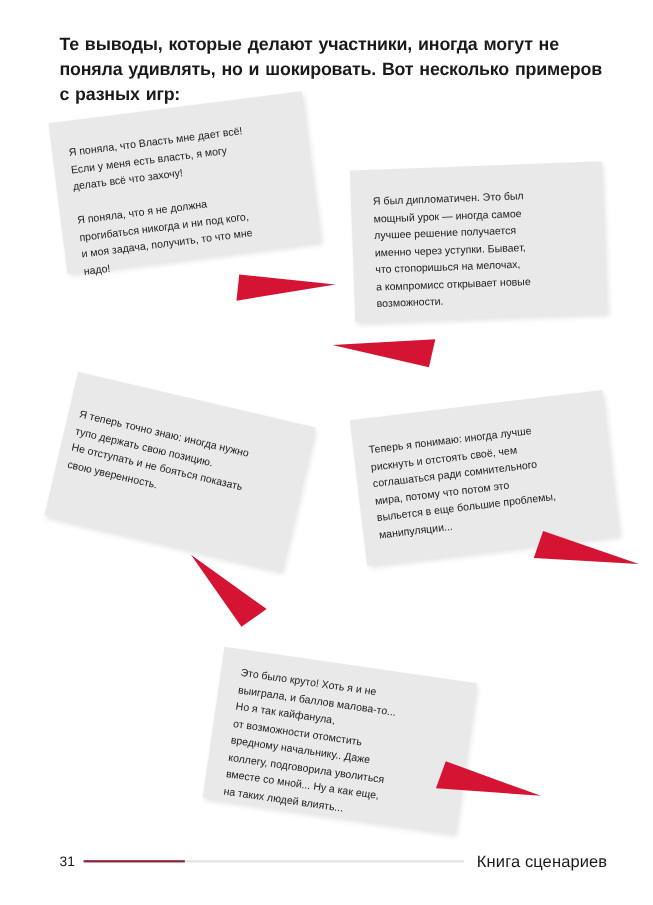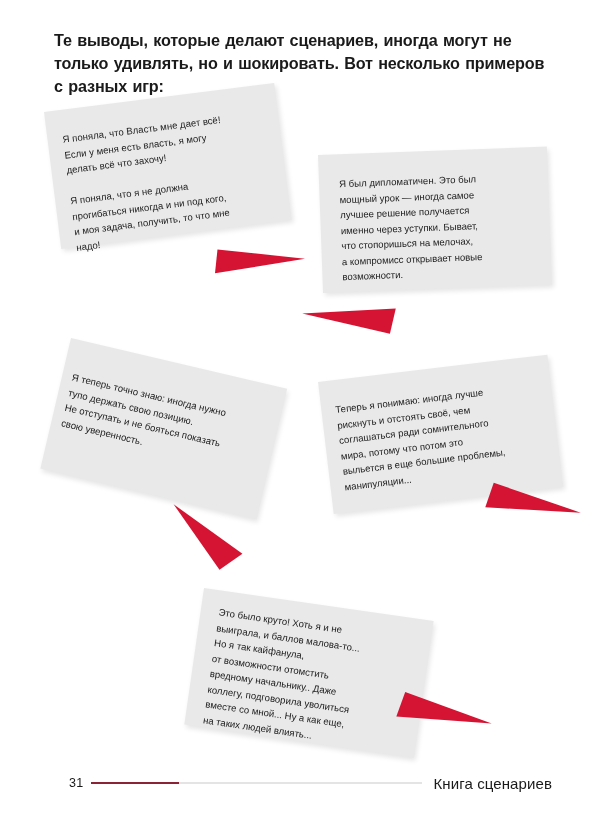--- a/index.html
+++ b/index.html
@@ -179,21 +179,21 @@
     top: 707px;
     border-style: solid;
     border-width: 0 0 26px 92px;
     border-color: transparent transparent #d41432 transparent;
     transform: rotate(-160deg);
   }
 
   
   .footer {
     position: absolute;
-    left: 69px;
+    left: 54px;
     right: 42px;
     bottom: 30px;
     height: 20px;
     display: flex;
     align-items: center;
   }
   .footer .page-num {
     font-size: 12.5px;
     color: #1a1a1a;
     letter-spacing: 0.2px;
@@ -218,21 +218,21 @@
     color: #1a1a1a;
     letter-spacing: 0.1px;
     white-space: nowrap;
   }
 </style>
 </head>
 <body>
 
 <div class="page">
 
-  <h1 class="heading">Те выводы, которые делают сценариев, иногда могут не только удивлять, но и шокировать. Вот несколько примеров с разных игр:</h1>
+  <h1 class="heading">Те выводы, которые делают участники, иногда могут не поняла удивлять, но и шокировать. Вот несколько примеров с разных игр:</h1>
 
   <div class="bubble" id="bubble-1">
     <div class="txt">Я поняла, что Власть мне дает всё!
 Если у меня есть власть, я могу
 делать всё что захочу!
 
 Я поняла, что я не должна
 прогибаться никогда и ни под кого,
 и моя задача, получить, то что мне
 надо!</div>

